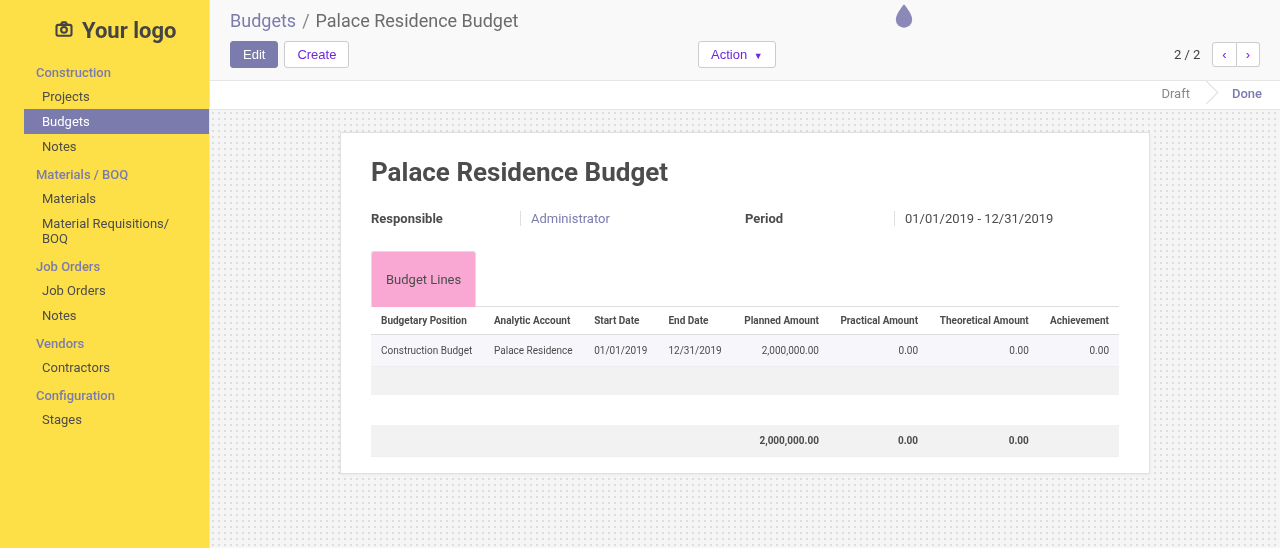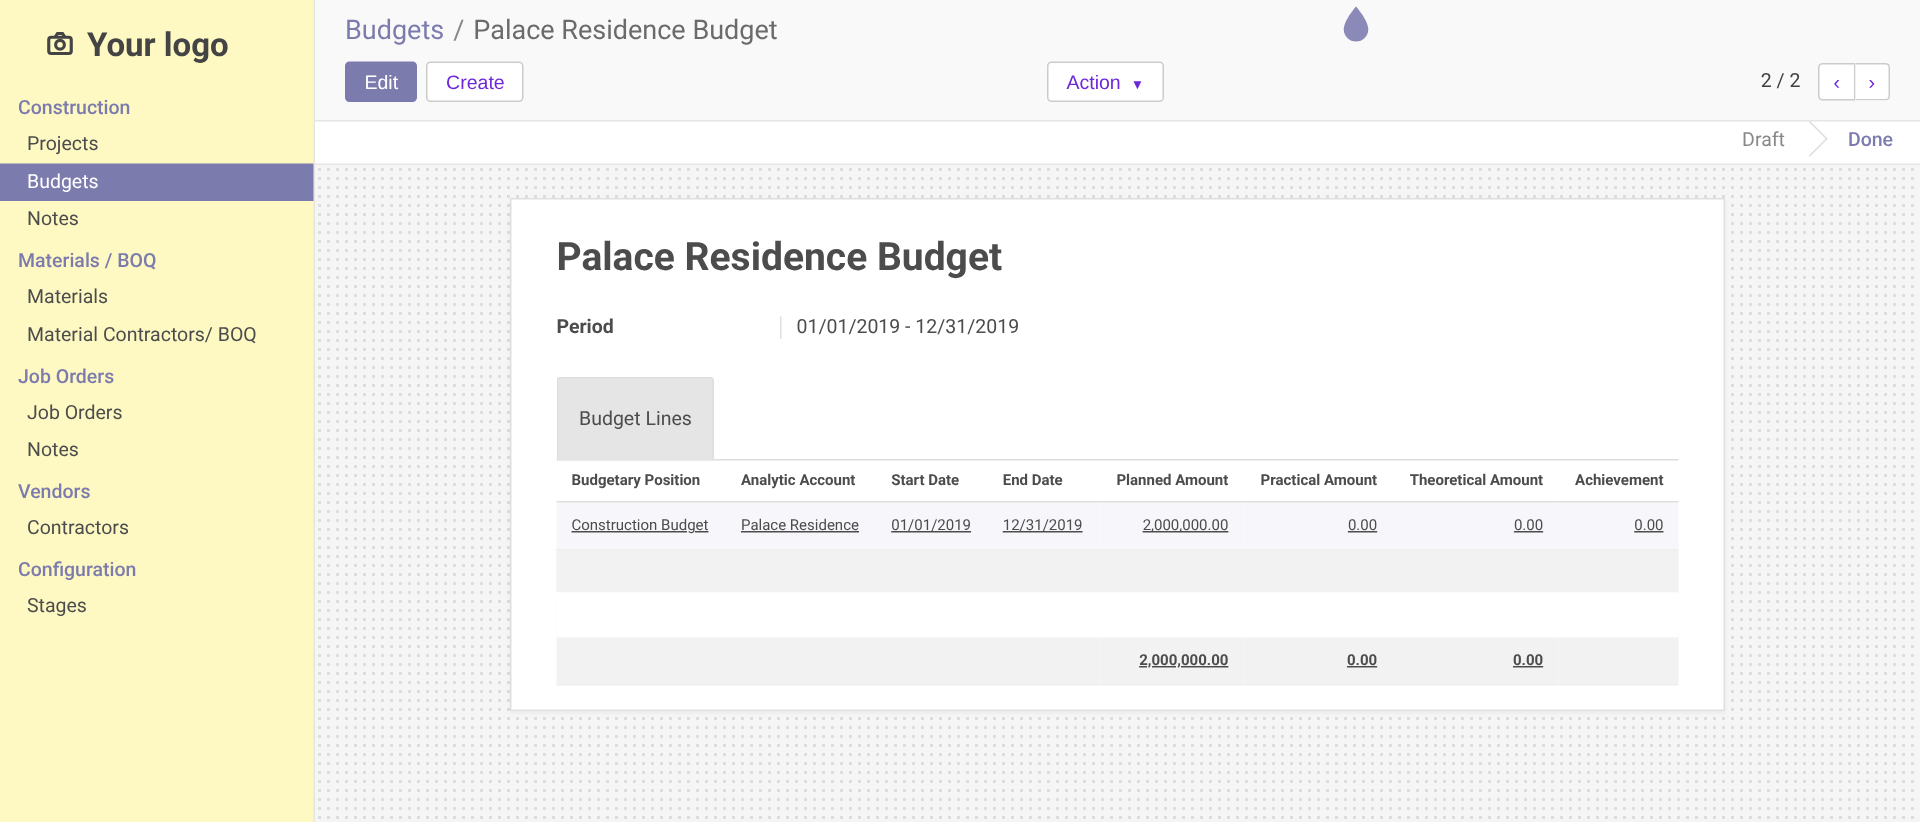--- a/index.html
+++ b/index.html
@@ -8,24 +8,25 @@
   font-size: 13px;
   color: #4c4c4c;
   background: #f9f9f9;
   width: 1280px;
   height: 548px;
   overflow: hidden;
 }
 .app { display: flex; height: 100%; }
 .sidebar {
   width: 210px;
-  background: #fef9c3;
+  background: #fde047;
   border-right: 1px solid #e5e5e5;
   padding-top: 18px;
   flex-shrink: 0;
+  padding-left: 24px;
 }
 .logo {
   display: flex;
   align-items: center;
   gap: 8px;
   padding: 0 16px 14px 30px;
 }
 .logo-icon { color: #444; }
 .logo-text {
   font-size: 22px;
@@ -176,21 +177,21 @@
 .field-value { padding-left: 10px; color: #4c4c4c; }
 .field-value.link { color: #7c7bad; cursor: pointer; }
 .tabs {
   display: flex;
   border-bottom: 1px solid #ddd;
 }
 .tab {
   padding: 20px 14px;
   border: 1px solid #ddd;
   border-bottom: none;
-  background: #e5e5e5;
+  background: #f9a8d4;
   cursor: pointer;
   position: relative;
   top: 1px;
   border-radius: 3px 3px 0 0;
 }
 .table-wrap { margin-bottom: 16px; }
 table {
   width: 100%;
   border-collapse: collapse;
   font-size: 10px;
@@ -201,21 +202,20 @@
   border-bottom: 1px solid #ddd;
   font-weight: 700;
   color: #4c4c4c;
   vertical-align: bottom;
 }
 th.num { text-align: right; }
 td {
   padding: 10px 10px;
   border-bottom: 1px solid #eee;
   color: #4c4c4c;
-  text-decoration: underline;
 }
 td.num { text-align: right; }
 tbody tr { background: #f7f7fb; }
 .spacer-row td { height: 28px; background: #f2f2f2; border: none; }
 .gap-row td { height: 30px; background: #fff; border: none; }
 tfoot td {
   background: #f2f2f2;
   font-weight: 700;
   padding: 10px;
 }
@@ -237,21 +237,21 @@
       <span class="logo-text">Your logo</span>
     </div>
 
     <div class="nav-section-title">Construction</div>
     <div class="nav-item">Projects</div>
     <div class="nav-item active">Budgets</div>
     <div class="nav-item">Notes</div>
 
     <div class="nav-section-title">Materials / BOQ</div>
     <div class="nav-item">Materials</div>
-    <div class="nav-item">Material Contractors/ BOQ</div>
+    <div class="nav-item">Material Requisitions/ BOQ</div>
 
     <div class="nav-section-title">Job Orders</div>
     <div class="nav-item">Job Orders</div>
     <div class="nav-item">Notes</div>
 
     <div class="nav-section-title">Vendors</div>
     <div class="nav-item">Contractors</div>
 
     <div class="nav-section-title">Configuration</div>
     <div class="nav-item">Stages</div>
@@ -295,20 +295,24 @@
     <div class="statusbar">
       <div class="status-step">Draft</div>
       <div class="status-step active">Done</div>
     </div>
 
     <div class="content-area">
       <div class="form-sheet">
         <h1 class="form-title">Palace Residence Budget</h1>
 
         <div class="field-row">
+          <div class="field-group">
+            <div class="field-label">Responsible</div>
+            <div class="field-value link">Administrator</div>
+          </div>
           <div class="field-group">
             <div class="field-label">Period</div>
             <div class="field-value">01/01/2019 - 12/31/2019</div>
           </div>
         </div>
 
         <div class="tabs">
           <div class="tab">Budget Lines</div>
         </div>
 

